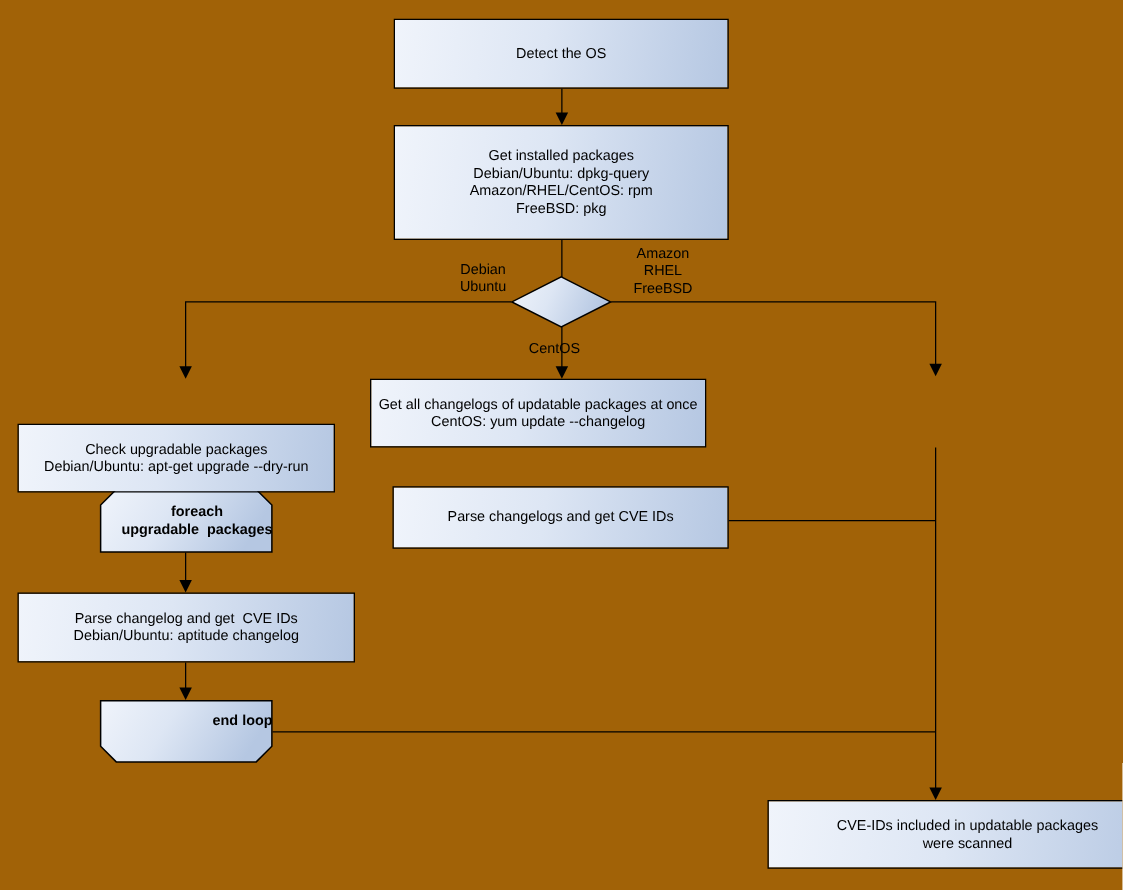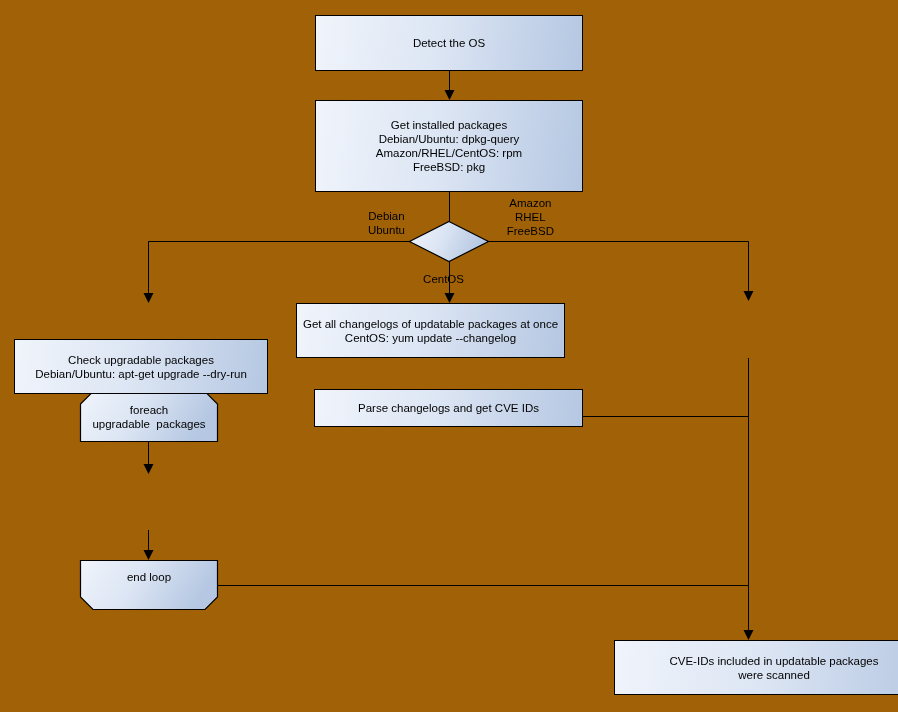--- a/index.html
+++ b/index.html
@@ -34,22 +34,23 @@
     font-size: 11.5px;
     line-height: 14px;
     text-align: center;
     white-space: pre;
     color: #000;
   }
   .shape-label {
     position: absolute;
     display: flex;
     align-items: center;
-    justify-content: center;
+    justify-content: flex-end;
     z-index: 2;
+    font-weight: bold;
   }
   .edge-label {
     position: absolute;
     display: flex;
     align-items: center;
     justify-content: flex-end;
     z-index: 2;
   }
 </style>
 </head>
@@ -118,27 +119,31 @@
 Debian/Ubuntu: dpkg-query
 Amazon/RHEL/CentOS: rpm
 FreeBSD: pkg</div>
   </div>
 
   <div class="node" style="left:14px; top:303px; width:254px; height:55px;margin-top:36px;">
     <div class="node-label">Check upgradable packages
 Debian/Ubuntu: apt-get upgrade --dry-run</div>
   </div>
 
+  <div class="node" style="left:14px; top:474px; width:270px; height:56px;">
+    <div class="node-label">Parse changelog and get  CVE IDs
+Debian/Ubuntu: aptitude changelog</div>
+  </div>
 
   <div class="node" style="left:296px; top:303px; width:269px; height:55px;">
     <div class="node-label">Get all changelogs of updatable packages at once
 CentOS: yum update --changelog</div>
   </div>
 
-  <div class="node" style="left:314px; top:389px; width:269px; height:38px;">
+  <div class="node" style="left:314px; top:389px; width:269px; height:50px;">
     <div class="node-label">Parse changelogs and get CVE IDs</div>
   </div>
 
 
   <div class="node" style="left:614px; top:640px; width:320px; height:55px;">
     <div class="node-label">CVE-IDs included in updatable packages
 were scanned</div>
   </div>
 
   <div class="shape-label" style="left:80px; top:391px; width:138px; height:51px;">

